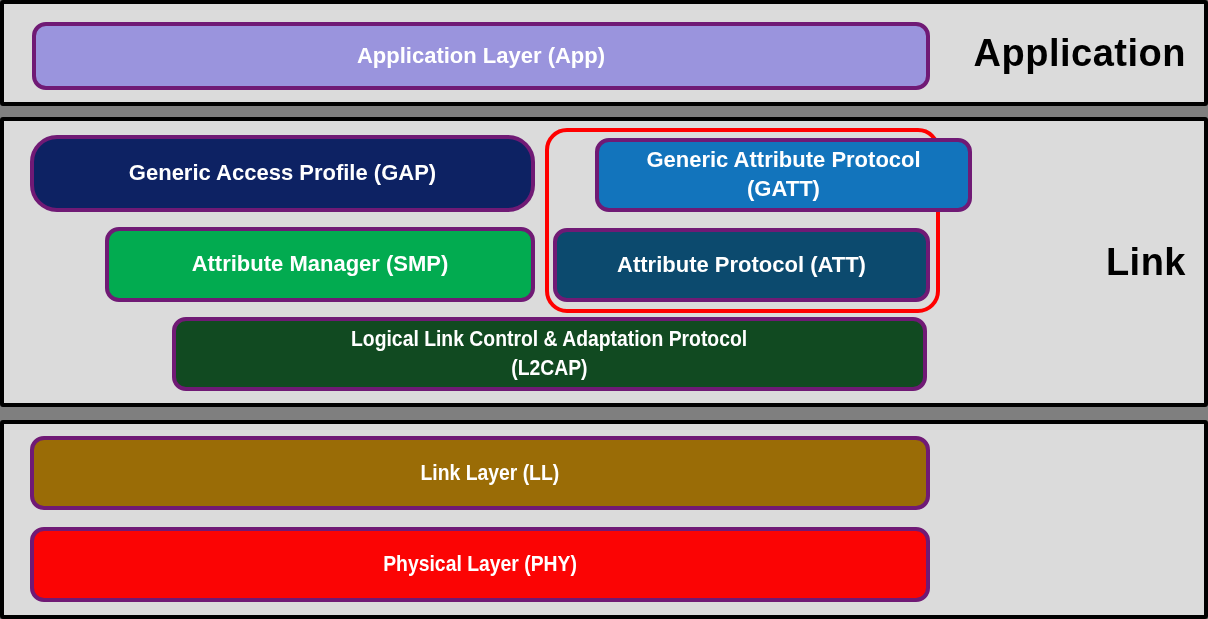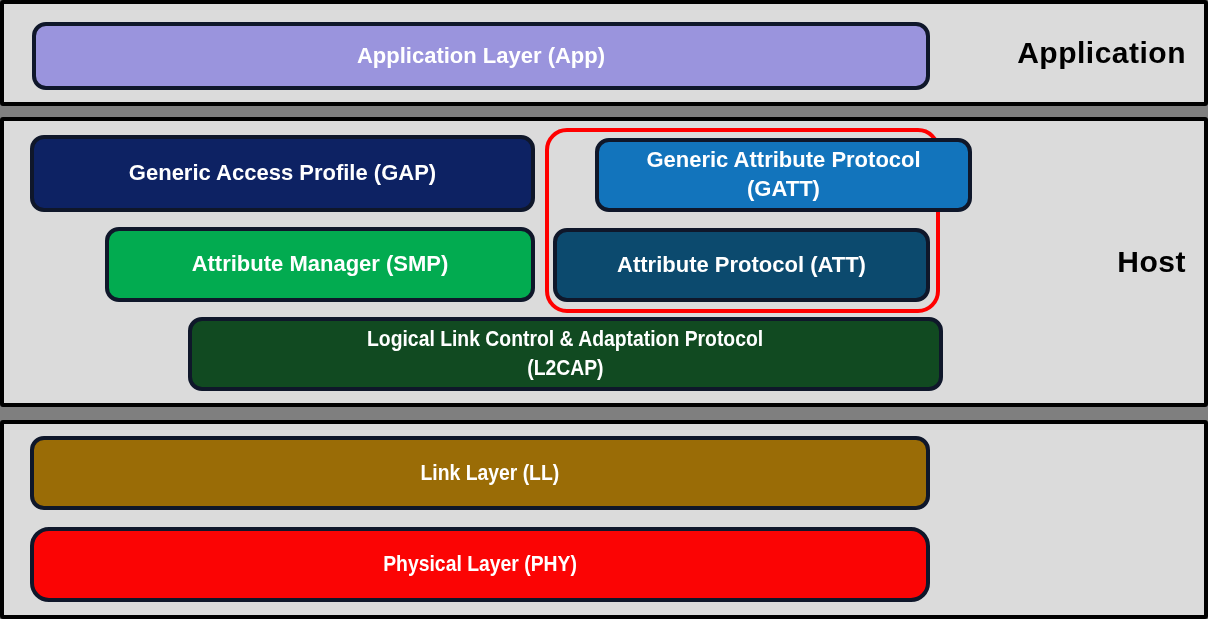--- a/index.html
+++ b/index.html
@@ -26,30 +26,30 @@
   }
   .band-application { top: 0;   height: 106px; }
   .band-host        { top: 117px; height: 290px; }
   .band-controller  { top: 420px; height: 199px; }
 
   .band-label {
     position: absolute;
     right: 18px;
     top: 50%;
     transform: translateY(-50%);
-    font-size: 30px;
+    font-size: 38px;
     font-weight: bold;
     color: #000;
     letter-spacing: 0.5px;
     white-space: nowrap;
   }
 
   .pbox {
     position: absolute;
-    border: 4px solid #0f172a;
+    border: 4px solid #701a75;
     border-radius: 14px;
     box-sizing: border-box;
     display: flex;
     flex-direction: column;
     align-items: center;
     justify-content: center;
     color: #fff;
     font-size: 22px;
     font-weight: bold;
     text-align: center;
@@ -59,52 +59,52 @@
   .narrow span { transform: scaleX(0.88); transform-origin: center; }
 
   
   .box-app   { left: 28px;  top: 18px;  width: 898px; height: 68px; }
 
   
   .box-gap   { left: 26px;  top: 14px;  width: 505px; height: 77px; }
   .box-gatt  { left: 549px; top: 17px;  width: 377px; height: 74px; }
   .box-smp   { left: 101px; top: 106px; width: 430px; height: 75px; }
   .box-att   { left: 549px; top: 107px; width: 377px; height: 74px; }
-  .box-l2cap { left: 184px; top: 196px; width: 755px; height: 74px; }
+  .box-l2cap { left: 168px; top: 196px; width: 755px; height: 74px; }
 
   .highlight-outline {
     position: absolute;
     left: 541px;
     top: 7px;
     width: 395px;
     height: 185px;
     border: 4px solid #ff0000;
     border-radius: 22px;
     box-sizing: border-box;
     pointer-events: none;
   }
 
   
   .box-ll    { left: 26px;  top: 12px;  width: 900px; height: 74px; }
-  .box-phy   { left: 26px;  top: 103px; width: 900px; height: 75px; border-radius: 19px; }
+  .box-phy   { left: 26px;  top: 103px; width: 900px; height: 75px; }
 </style>
 </head>
 <body>
 
 <div class="diagram">
 
   <section class="band band-application">
     <div class="pbox box-app" style="background-color: rgb(154, 148, 221);">
       <span>Application Layer (App)</span>
     </div>
     <div class="band-label">Application</div>
   </section>
 
   <section class="band band-host">
-    <div class="pbox box-gap" style="background-color: rgb(13, 34, 99);">
+    <div class="pbox box-gap" style="background-color: rgb(13, 34, 99); border-radius: 27px;">
       <span>Generic Access Profile (GAP)</span>
     </div>
 
     <div class="highlight-outline" style="border-color: rgb(255, 0, 0);"></div>
 
     <div class="pbox box-gatt" style="background-color: rgb(18, 116, 188); margin-left: 42px;">
       <span>Generic Attribute Protocol</span>
       <span>(GATT)</span>
     </div>
 
@@ -114,21 +114,21 @@
 
     <div class="pbox box-att" style="background-color: #0c4a6e;">
       <span>Attribute Protocol (ATT)</span>
     </div>
 
     <div class="pbox box-l2cap narrow" style="background-color: rgb(17, 74, 33);">
       <span>Logical Link Control &amp; Adaptation Protocol</span>
       <span>(L2CAP)</span>
     </div>
 
-    <div class="band-label">Host</div>
+    <div class="band-label">Link</div>
   </section>
 
   <section class="band band-controller">
     <div class="pbox box-ll narrow" style="background-color: rgb(154, 108, 6); padding-left: 20px;">
       <span>Link Layer (LL)</span>
     </div>
 
     <div class="pbox box-phy narrow" style="background-color: rgb(251, 4, 4);">
       <span>Physical Layer (PHY)</span>
     </div>

